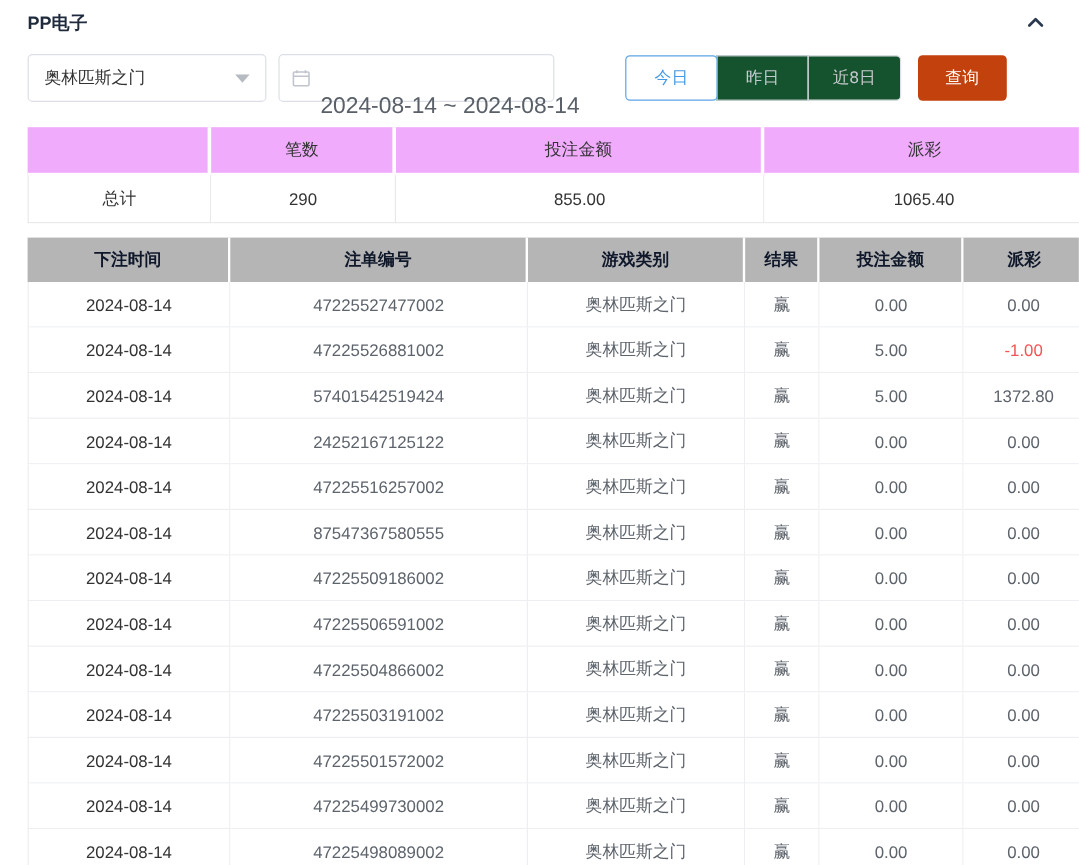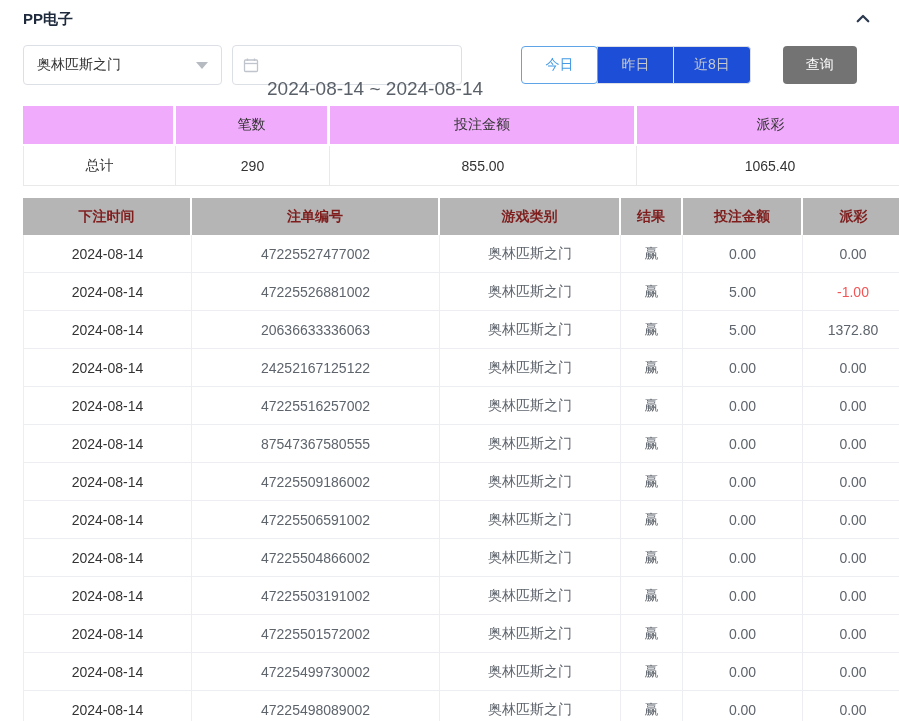--- a/index.html
+++ b/index.html
@@ -21,49 +21,49 @@
     padding:0 13px; cursor:pointer; }
   .select-box .select-value { font-size:14px; color:#333; }
   .caret-down { width:0; height:0; border-left:6px solid transparent;
     border-right:6px solid transparent; border-top:7px solid #b6bac1; }
   .date-box { width:230px; height:40px; border:1px solid #dcdfe6; border-radius:4px;
     margin-left:10px; display:flex; align-items:center; padding:0 10px; cursor:pointer; }
   .date-box .cal { margin-right:8px; display:flex; }
   .date-box .date-value { font-size:19px; color:#5a6068; white-space:nowrap;margin-top:48px; }
 
   .btn-group { display:flex; margin-left:11px; }
-  .btn-group button { height:38px; min-width:77px; padding:0 20px; background:#1d4ed8;
+  .btn-group button { height:38px; min-width:77px; padding:0 20px; background:#14532d;
     border:1px solid #dcdfe6; color:#c6c9ce; font-size:14px; cursor:pointer;
     font-family:inherit; }
   .btn-group button + button { margin-left:-1px; }
   .btn-group button:first-child { border-radius:4px 0 0 4px; }
   .btn-group button:last-child { border-radius:0 4px 4px 0; }
   .btn-group button.active { color:#459ae5; border:1px solid #5ea4e6;
     border-radius:4px; position:relative; z-index:1; background:#fff;margin-left:48px; }
-  .query-btn { height:38px; width:74px; margin-left:32px; background:#737373;
+  .query-btn { height:38px; width:74px; margin-left:14px; background:#c2410c;
     border:none; border-radius:4px; color:#fff; font-size:14px; cursor:pointer;
     font-family:inherit; }
 
   
   table { border-collapse:separate; border-spacing:0; table-layout:fixed; width:881px; }
   td, th { text-align:center; overflow:hidden; white-space:nowrap; }
 
   
   .summary-table { margin-top:21px; }
   .summary-table th { background:#f0abfc; height:40px; font-size:14px; font-weight:400;
     color:#333; border-right:3px solid #fff; border-bottom:2px solid #fff; }
   .summary-table th:last-child { border-right:none; }
   .summary-table td { height:40px; font-size:14px; color:#333;
     border-right:1px solid #e9e9e9; border-bottom:1px solid #e9e9e9; background:#fff;margin-left:27px; }
   .summary-table td:first-child { border-left:1px solid #e9e9e9; }
 
   
   .bet-table { margin-top:12px; }
   .bet-table th { background:#b5b5b5; height:37px; font-size:14px; font-weight:700;
-    color:#7f1d1d; border-right:2px solid #fff; }
+    color:#0f172a; border-right:2px solid #fff; }
   .bet-table th:last-child { border-right:none; }
   .bet-table td { height:38px; font-size:14px; color:#5e646c;
     border-right:1px solid #edeef2; border-bottom:1px solid #edeef2; background:#fff; }
   .bet-table td:first-child { border-left:1px solid #edeef2; color:#333; }
   .bet-table td.neg { color:#f25555; }
 </style>
 </head>
 <body>
 
 <div class="page">
@@ -160,21 +160,21 @@
         <tr>
       <td>2024-08-14</td>
       <td>47225526881002</td>
       <td>奥林匹斯之门</td>
       <td>赢</td>
       <td>5.00</td>
       <td class="neg">-1.00</td>
     </tr>
         <tr>
       <td>2024-08-14</td>
-      <td>20636633336063</td>
+      <td>57401542519424</td>
       <td>奥林匹斯之门</td>
       <td>赢</td>
       <td>5.00</td>
       <td>1372.80</td>
     </tr>
         <tr>
       <td>2024-08-14</td>
       <td>24252167125122</td>
       <td>奥林匹斯之门</td>
       <td>赢</td>

